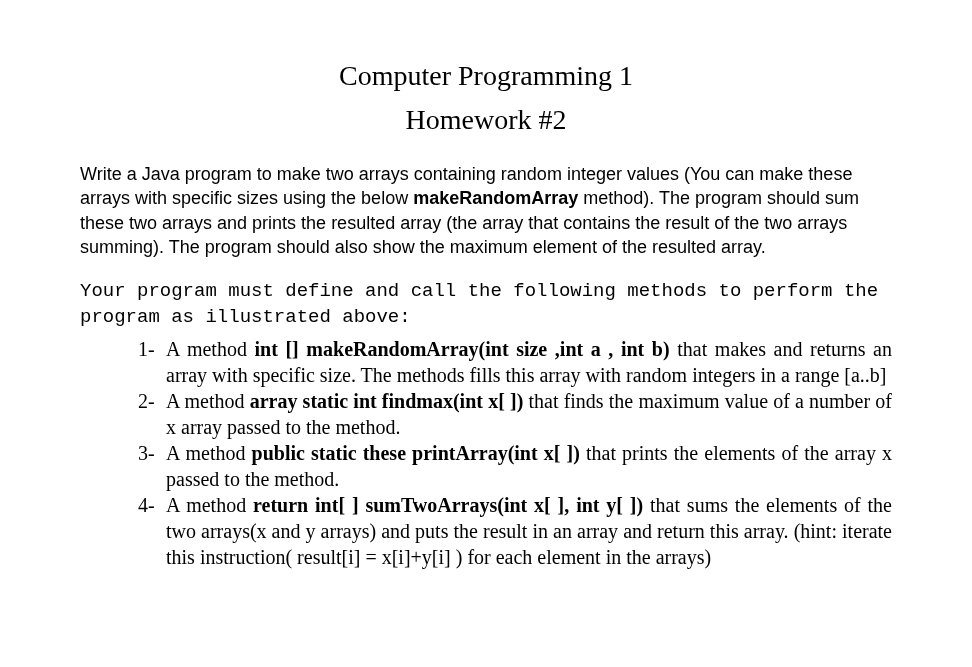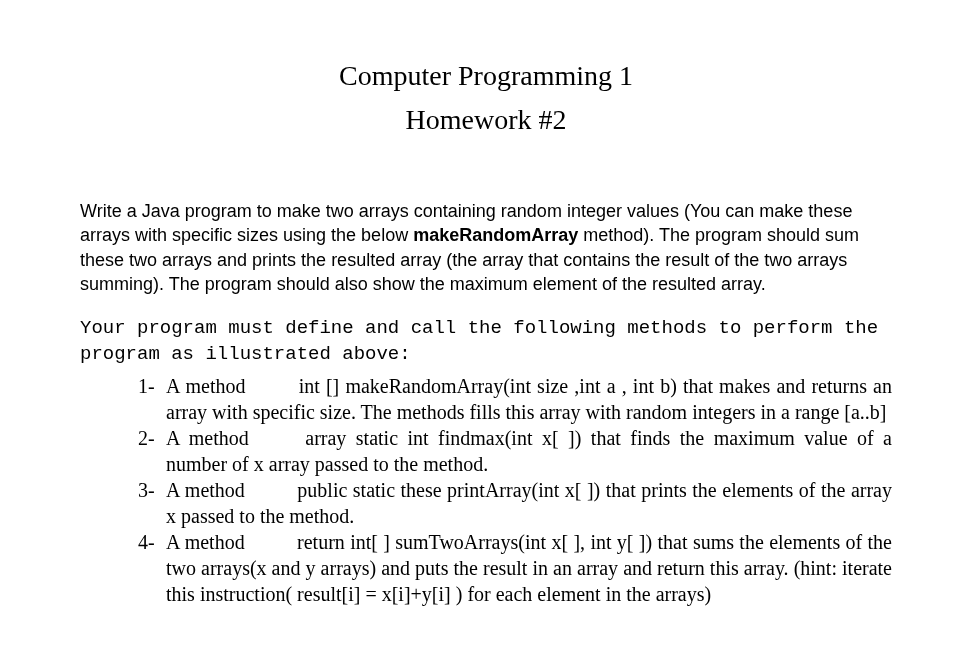--- a/index.html
+++ b/index.html
@@ -18,21 +18,21 @@
     .title {
       text-align: center;
       font-size: 28px;
       font-family: "Times New Roman", Times, serif;
       margin-bottom: 12px;
     }
     .subtitle {
       text-align: center;
       font-size: 28px;
       font-family: "Times New Roman", Times, serif;
-      margin-bottom: 63px;
+      margin-bottom: 26px;
     }
     .intro {
       font-family: Arial, Helvetica, sans-serif;
       font-size: 18px;
       line-height: 1.35;
       margin-bottom: 20px;
     }
     .methods-intro {
       font-family: Liberation Mono, monospace;
       font-size: 19px;
@@ -53,22 +53,21 @@
     }
     .list-marker {
       position: absolute;
       left: 0;
       top: 0;
     }
     .bold {
       font-weight: bold;
     }
     .method-name {
-      font-weight: normal;
-      margin-left: 47px;
+      font-weight: bold;
     }
   </style>
 </head>
 <body>
 
 <div class="title">Computer Programming 1</div>
 <div class="subtitle">Homework #2</div>
 
 <div class="intro">
   <span>Write a Java program to make two arrays containing random integer values (You can make these arrays with specific sizes using the below </span><span class="bold">makeRandomArray</span><span> method). The program should sum these two arrays and prints the resulted array (the array that contains the result of the two arrays summing).  The program should also show the maximum element of the resulted array.</span>

